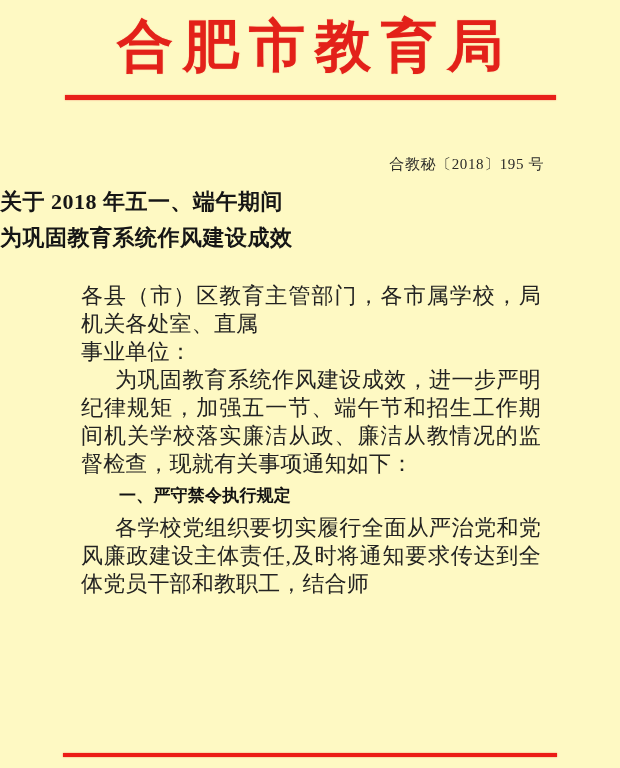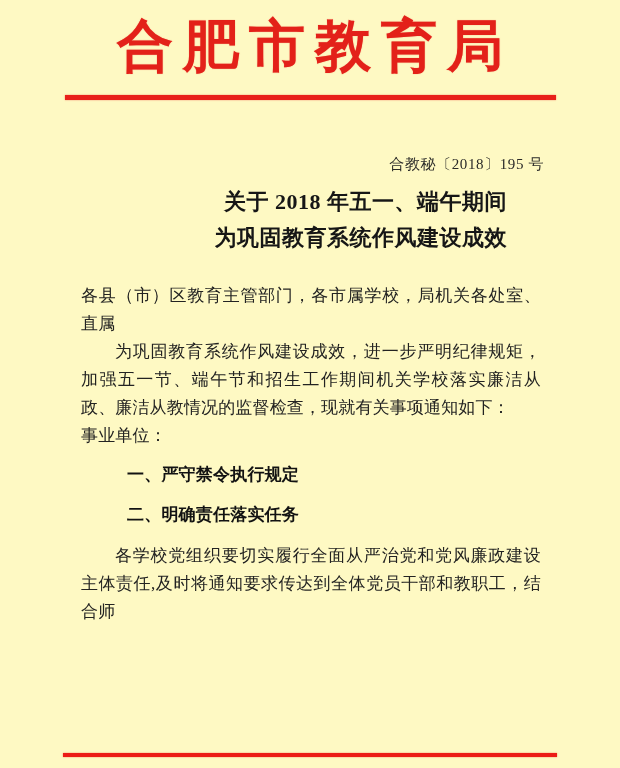--- a/index.html
+++ b/index.html
@@ -77,60 +77,59 @@
     white-space: nowrap;
     margin-top: 32px;
   }
 
   
   .doc-title {
     position: absolute;
     top: 184px;
     left: 0;
     width: 507px;
-    text-align: right;
+    text-align: left;
   }
   .doc-title .tline {
     display: block;
     font-weight: 700;
     font-size: 22px;
     line-height: 36px;
     letter-spacing: 0.5px;
     color: #161616;
     white-space: nowrap;
   }
 
   
   .body-block {
     position: absolute;
     top: 282px;
     left: 81px;
     width: 460px;
   }
   .para {
     margin: 0;
-    font-size: 17px;
+    font-size: 22px;
     line-height: 28px;
     letter-spacing: 0.15px;
     text-align: justify;
     text-justify: inter-character;
     color: #232322;
   }
   .para.indent {
     text-indent: 34px;
   }
   .heading {
-    margin: 12px;
+    margin: 4px;
     font-size: 17px;
     line-height: 28px;
     font-weight: 700;
     letter-spacing: 0.2px;
     text-indent: 34px;
     color: #121212;
-    font-family: Liberation Mono, monospace;
   }
 </style>
 </head>
 <body>
 
 <div class="page">
 
   <div class="masthead">合肥市教育局</div>
 
   <div class="rule-top"></div>
@@ -139,28 +138,27 @@
 
   <div class="doc-title">
     <span class="tline">关于 2018 年五一、端午期间</span>
     <span class="tline">为巩固教育系统作风建设成效</span>
   </div>
 
   <div class="body-block">
 
     <p class="para">各县（市）区教育主管部门，各市属学校，局机关各处室、直属</p>
 
+    <p class="para">事业单位：</p>
+
     <p class="para indent">为巩固教育系统作风建设成效，进一步严明纪律规矩，加强五一节、端午节和招生工作期间机关学校落实廉洁从政、廉洁从教情况的监督检查，现就有关事项通知如下：</p>
-
-    <p class="para">事业单位：</p>
 
     <p class="heading">一、严守禁令执行规定</p>
 
 
-    <p class="heading">二、明确责任落实任务</p>
 
     <p class="para indent">各学校党组织要切实履行全面从严治党和党风廉政建设主体责任,及时将通知要求传达到全体党员干部和教职工，结合师</p>
 
   </div>
 
   <div class="rule-bottom"></div>
 
 </div>
 
 </body></html>

